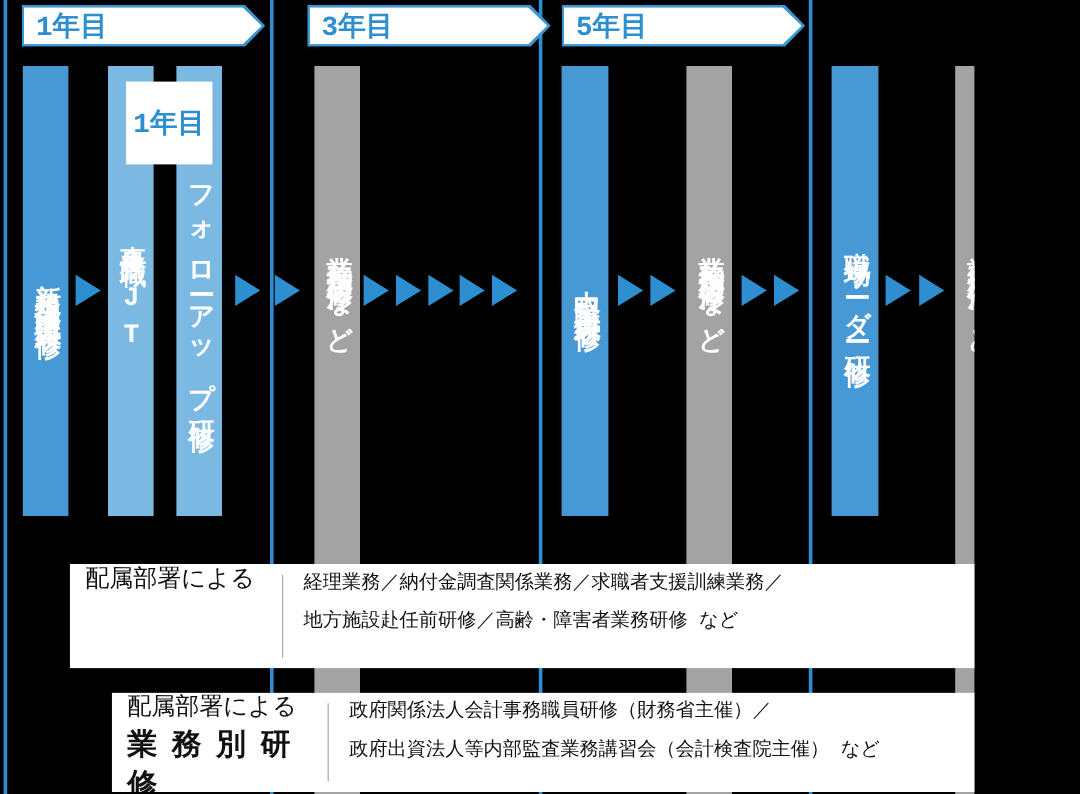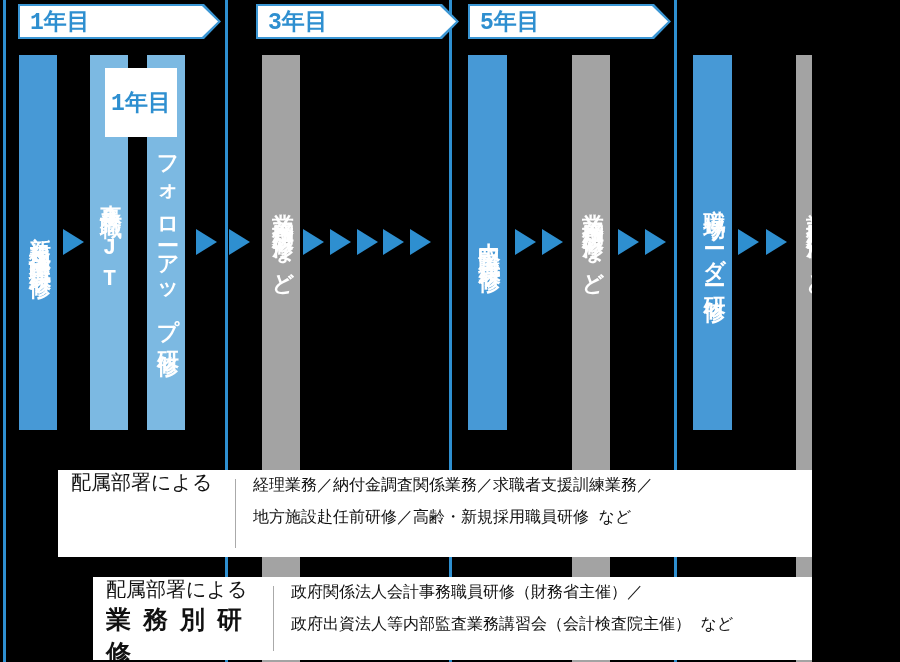--- a/index.html
+++ b/index.html
@@ -132,21 +132,21 @@
   <div class="arrow" style="left:842px"></div>
   <div class="arrow" style="left:870px"></div>
 
   <div class="callout co1">
     <div class="left">
       <div class="cat">配属部署による</div>
     </div>
     <div class="divider"></div>
     <div class="right">
       <div>経理業務／納付金調査関係業務／求職者支援訓練業務／</div>
-      <div>地方施設赴任前研修／高齢・新規採用職員研修 など</div>
+      <div>地方施設赴任前研修／高齢・障害者業務研修 など</div>
     </div>
   </div>
 
   <div class="callout co2">
     <div class="left">
       <div class="cat">配属部署による</div>
       <div class="title wide">業務別研修</div>
     </div>
     <div class="divider"></div>
     <div class="right">

